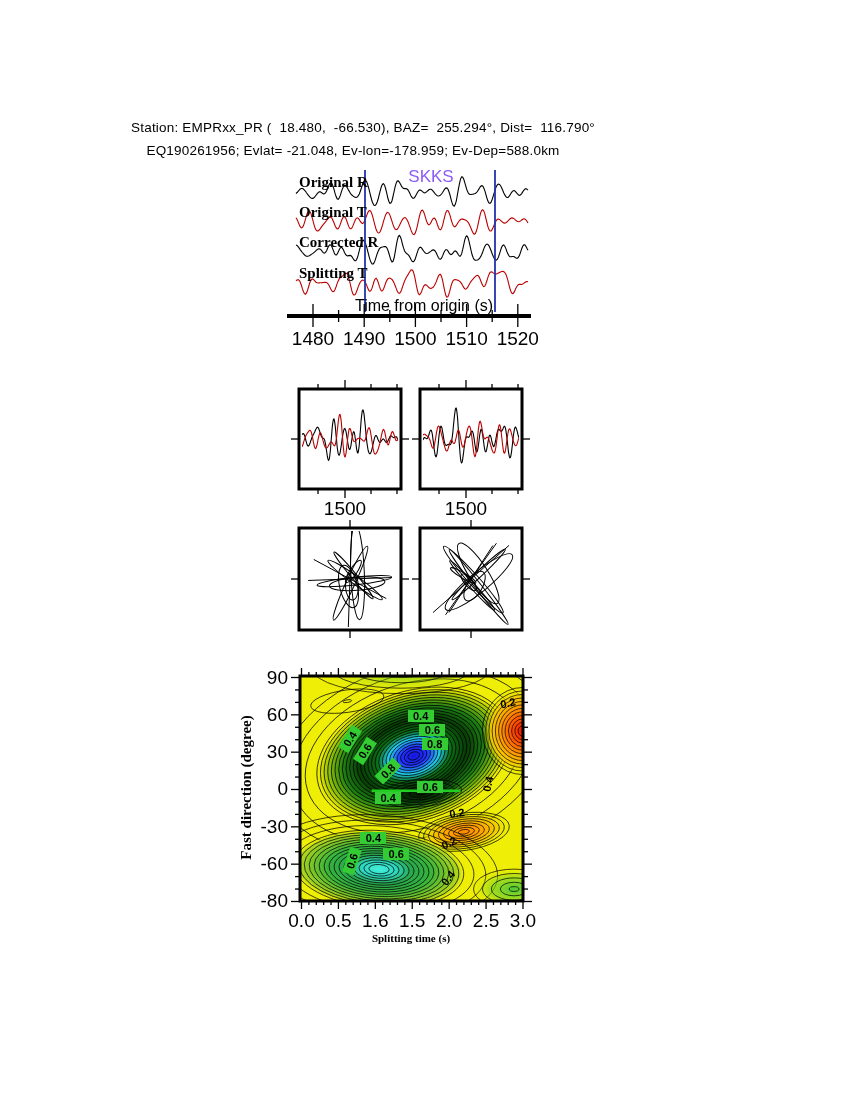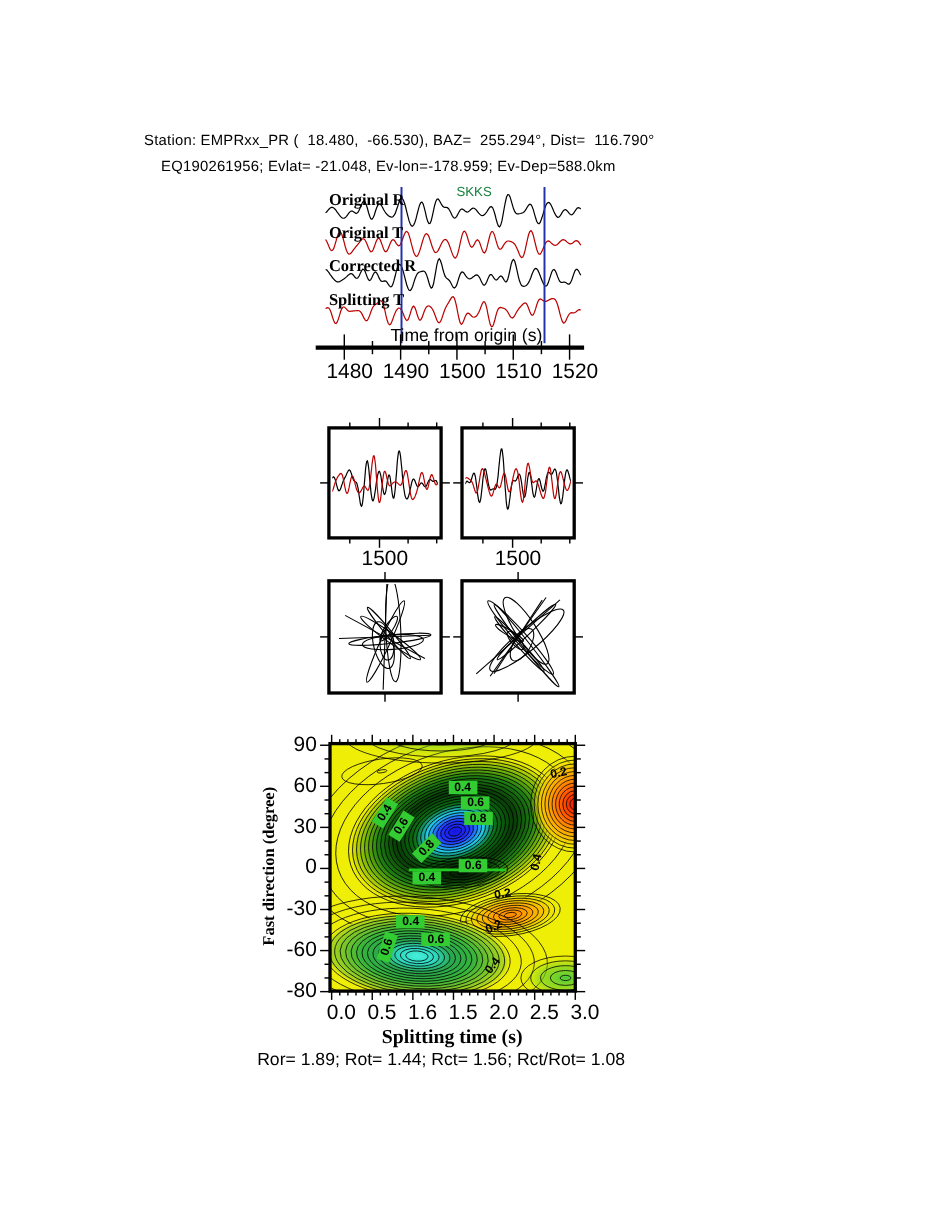--- a/index.html
+++ b/index.html
@@ -4,22 +4,22 @@
 <style>
   html,body{margin:0;padding:0;background:#fff;}
   #root{position:relative;width:850px;height:1100px;background:#ffffff;overflow:hidden;
         font-family:"Liberation Sans",sans-serif;color:#000;}
   .abs{position:absolute;white-space:pre;}
   .ctr{text-align:center;}
   .rgt{text-align:right;}
   .hdr{font-size:13.5px;letter-spacing:0.2px;}
   .serifb{font-family:"Liberation Serif",serif;font-weight:bold;}
   .tracelab{font-size:15px;}
-  .num{font-size:19px;text-align:right;}
-  .phase{font-size:12px;color:#15803d;}
+  .num{font-size:19px;}
+  .phase{font-size:17px;color:#8b5cf6;}
   .clabel{position:absolute;font-size:11px;font-weight:bold;line-height:12px;
           text-align:center;white-space:pre;}
   .chip{background:#33cc33;padding:0 1px;}
   svg{position:absolute;left:0;top:0;}
 </style>
 </head>
 <body>
 
 <div id="root">
 
@@ -412,34 +412,33 @@
     </div>
   <div id="xTickLabels">
       <div class="abs num ctr" style="left: 279.5px; top: 910px; width: 44px;">0.0</div>
       <div class="abs num ctr" style="left: 316.415px; top: 910px; width: 44px;">0.5</div>
       <div class="abs num ctr" style="left: 353.33px; top: 910px; width: 44px;">1.6</div>
       <div class="abs num ctr" style="left: 390.245px; top: 910px; width: 44px;">1.5</div>
       <div class="abs num ctr" style="left: 427.16px; top: 910px; width: 44px;">2.0</div>
       <div class="abs num ctr" style="left: 464.075px; top: 910px; width: 44px;">2.5</div>
       <div class="abs num ctr" style="left: 500.99px; top: 910px; width: 44px;">3.0</div>
     </div>
-  <div class="abs serifb ctr" style="left:331px;top:932px;width:160px;font-size:18px;">Splitting time (s)</div>
+  <div class="abs serifb ctr" style="left:331px;top:932px;width:160px;font-size:11px;">Splitting time (s)</div>
   <div id="contourLabels">
       <div class="clabel chip" style="left: 407.628px; top: 710.321px; width: 24px;">0.4</div>
       <div class="clabel chip" style="left: 419.441px; top: 724.009px; width: 24px;">0.6</div>
       <div class="clabel chip" style="left: 421.656px; top: 737.698px; width: 24px;">0.8</div>
       <div class="clabel chip" style="left: 336.751px; top: 732.72px; width: 24px; transform: rotate(-58deg);">0.4</div>
       <div class="clabel chip" style="left: 352.255px; top: 745.164px; width: 24px; transform: rotate(-58deg);">0.6</div>
       <div class="clabel chip" style="left: 375.143px; top: 765.074px; width: 24px; transform: rotate(-45deg);">0.8</div>
       <div class="clabel chip" style="left: 417.226px; top: 781.252px; width: 24px;">0.6</div>
       <div class="clabel chip" style="left: 375.143px; top: 792.451px; width: 24px;">0.4</div>
       <div class="clabel chip" style="left: 360.377px; top: 832.272px; width: 24px;">0.4</div>
       <div class="clabel chip" style="left: 383.264px; top: 848.449px; width: 24px;">0.6</div>
       <div class="clabel chip" style="left: 338.966px; top: 854.671px; width: 24px; transform: rotate(-72deg);">0.6</div>
       <div class="clabel" style="left: 496.224px; top: 696.632px; width: 24px; transform: rotate(-12deg);">0.2</div>
       <div class="clabel" style="left: 444.543px; top: 807.384px; width: 24px; transform: rotate(-8deg);">0.2</div>
       <div class="clabel" style="left: 437.16px; top: 837.25px; width: 24px; transform: rotate(-25deg);">0.2</div>
       <div class="clabel" style="left: 435.683px; top: 872.093px; width: 24px; transform: rotate(-52deg);">0.4</div>
       <div class="clabel" style="left: 475.552px; top: 777.518px; width: 24px; transform: rotate(-78deg);">0.4</div>
     </div>
 
-  <div class="abs ctr" style="left:181px;top:955px;width:440px;font-size:16px;">Ror= 1.89; Rot= 1.44; Rct= 1.56; Rct/Rot= 1.08</div>
 </div>
 
 </body></html>

